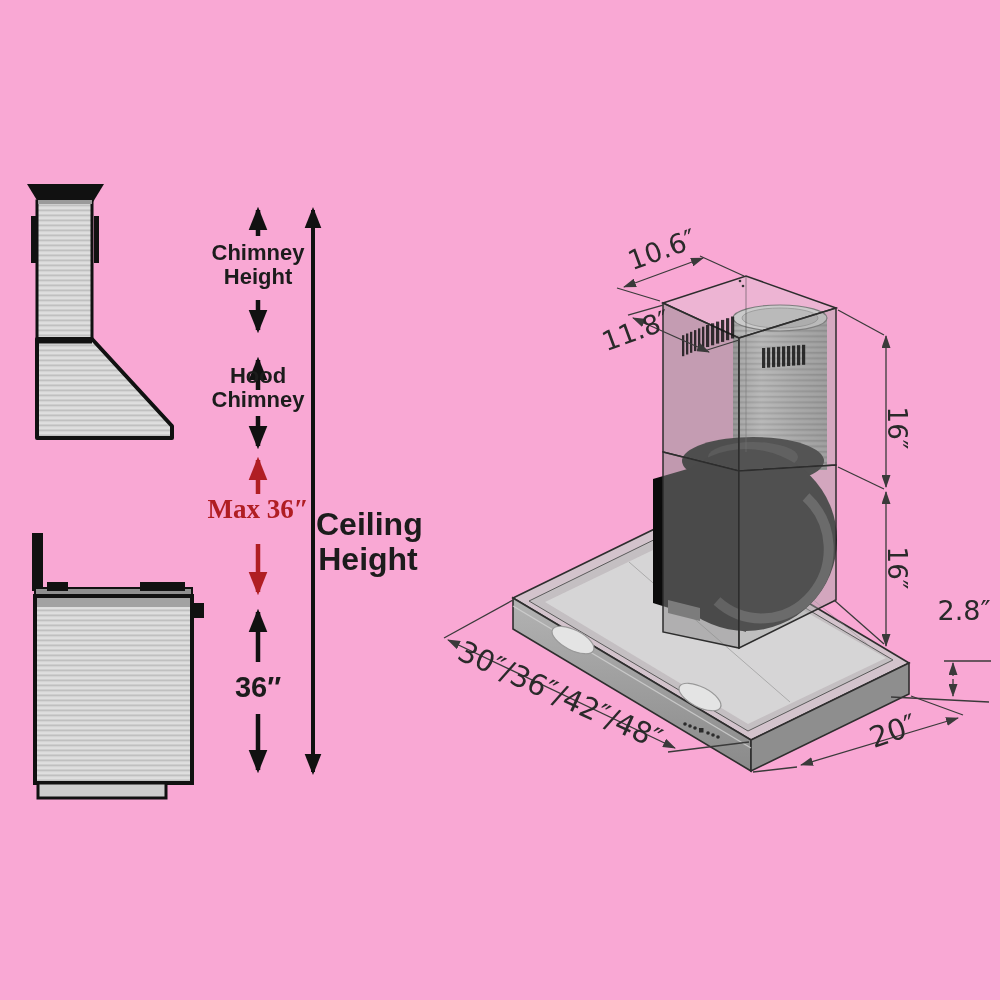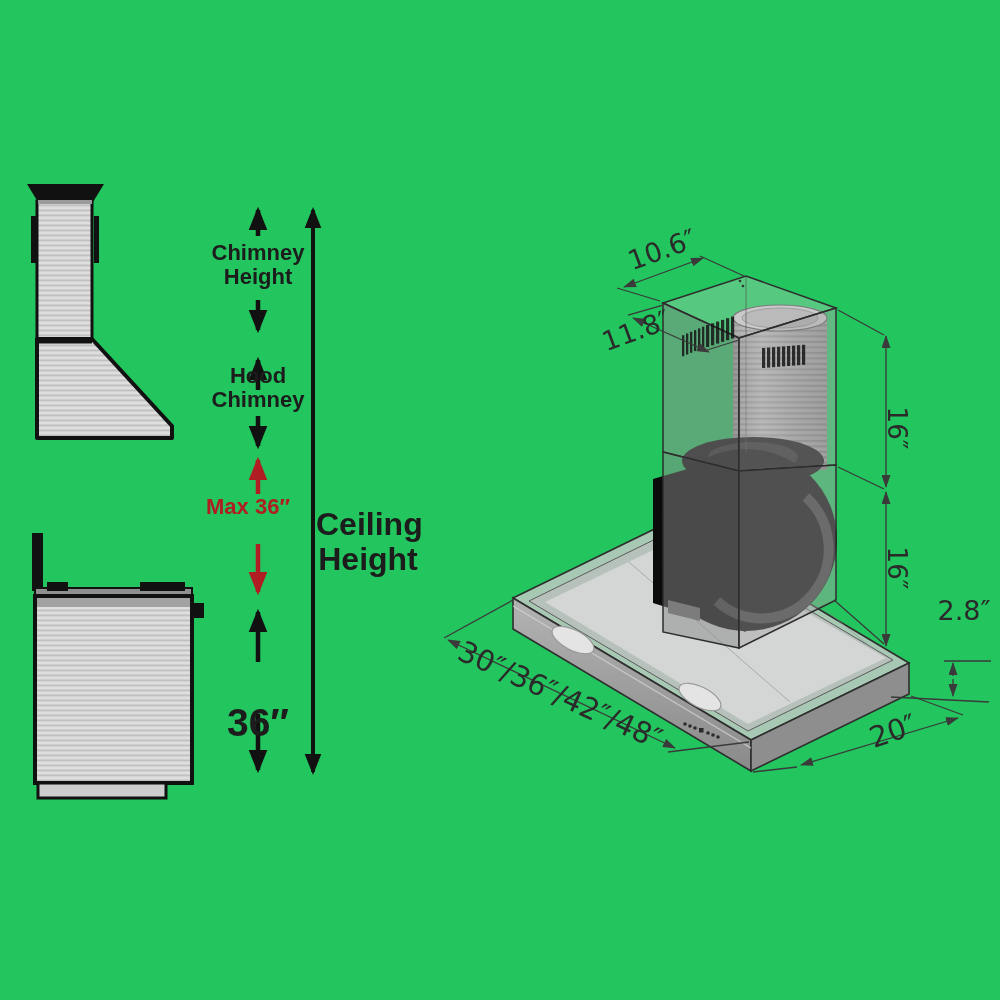--- a/index.html
+++ b/index.html
@@ -1,16 +1,16 @@
 <!DOCTYPE html>
 <html><head>
 <meta charset="utf-8">
 <style>
   html,body{margin:0;padding:0;background:#ffffff;}
-  #canvas{position:relative;width:1000px;height:1000px;background:#22c55e;overflow:hidden;
+  #canvas{position:relative;width:1000px;height:1000px;background:#f9a8d4;overflow:hidden;
           font-family:"Liberation Sans",sans-serif;}
   #art{position:absolute;left:0;top:0;width:1000px;height:1000px;}
   .lbl{position:absolute;color:#1c1c1c;font-weight:700;text-align:center;
        white-space:pre-line;line-height:1.08;}
   .dim{position:absolute;color:#2a2a2a;font-weight:400;text-align:center;
        font-family:"DejaVu Sans",sans-serif;white-space:nowrap;}
   .red{color:#b01e23;}
 </style>
 </head>
 <body>
@@ -191,26 +191,26 @@
     <line x1="448" y1="640" x2="675" y2="748" marker-start="url(#mS)" marker-end="url(#mS)"></line>
   </g>
 </svg>
 
 <div class="lbl" style="left:178px;top:241px;width:160px;font-size:22px;">Chimney
 Height</div>
 
 <div class="lbl" style="left:178px;top:364px;width:160px;font-size:22px;">Hood
 Chimney</div>
 
-<div class="lbl red" style="left:153px;top:494px;width:190px;font-size:22px;line-height:1.18;">Max 36″</div>
+<div class="lbl red" style="left:163px;top:494px;width:190px;font-size:27px;line-height:1.18;font-family:Liberation Serif, serif;">Max 36″</div>
 
 <div class="lbl" style="left:316px;top:507px;width:104px;font-size:32px;">Ceiling
 Height</div>
 
-<div class="lbl" style="left:213px;top:672px;width:90px;font-size:39px;margin-top:30px;">36″</div>
+<div class="lbl" style="left:213px;top:672px;width:90px;font-size:29px;">36″</div>
 
 <div class="dim" style="left:616px;top:234px;width:92px;font-size:27px;transform:rotate(-20deg);">10.6″</div>
 
 <div class="dim" style="left:590px;top:315px;width:92px;font-size:27px;transform:rotate(-20deg);">11.8″</div>
 
 <div class="dim" style="left:872px;top:413px;width:50px;font-size:26px;transform:rotate(90deg);">16″</div>
 
 <div class="dim" style="left:872px;top:553px;width:50px;font-size:26px;transform:rotate(90deg);">16″</div>
 
 <div class="dim" style="left:928px;top:595px;width:72px;font-size:27px;">2.8″</div>

